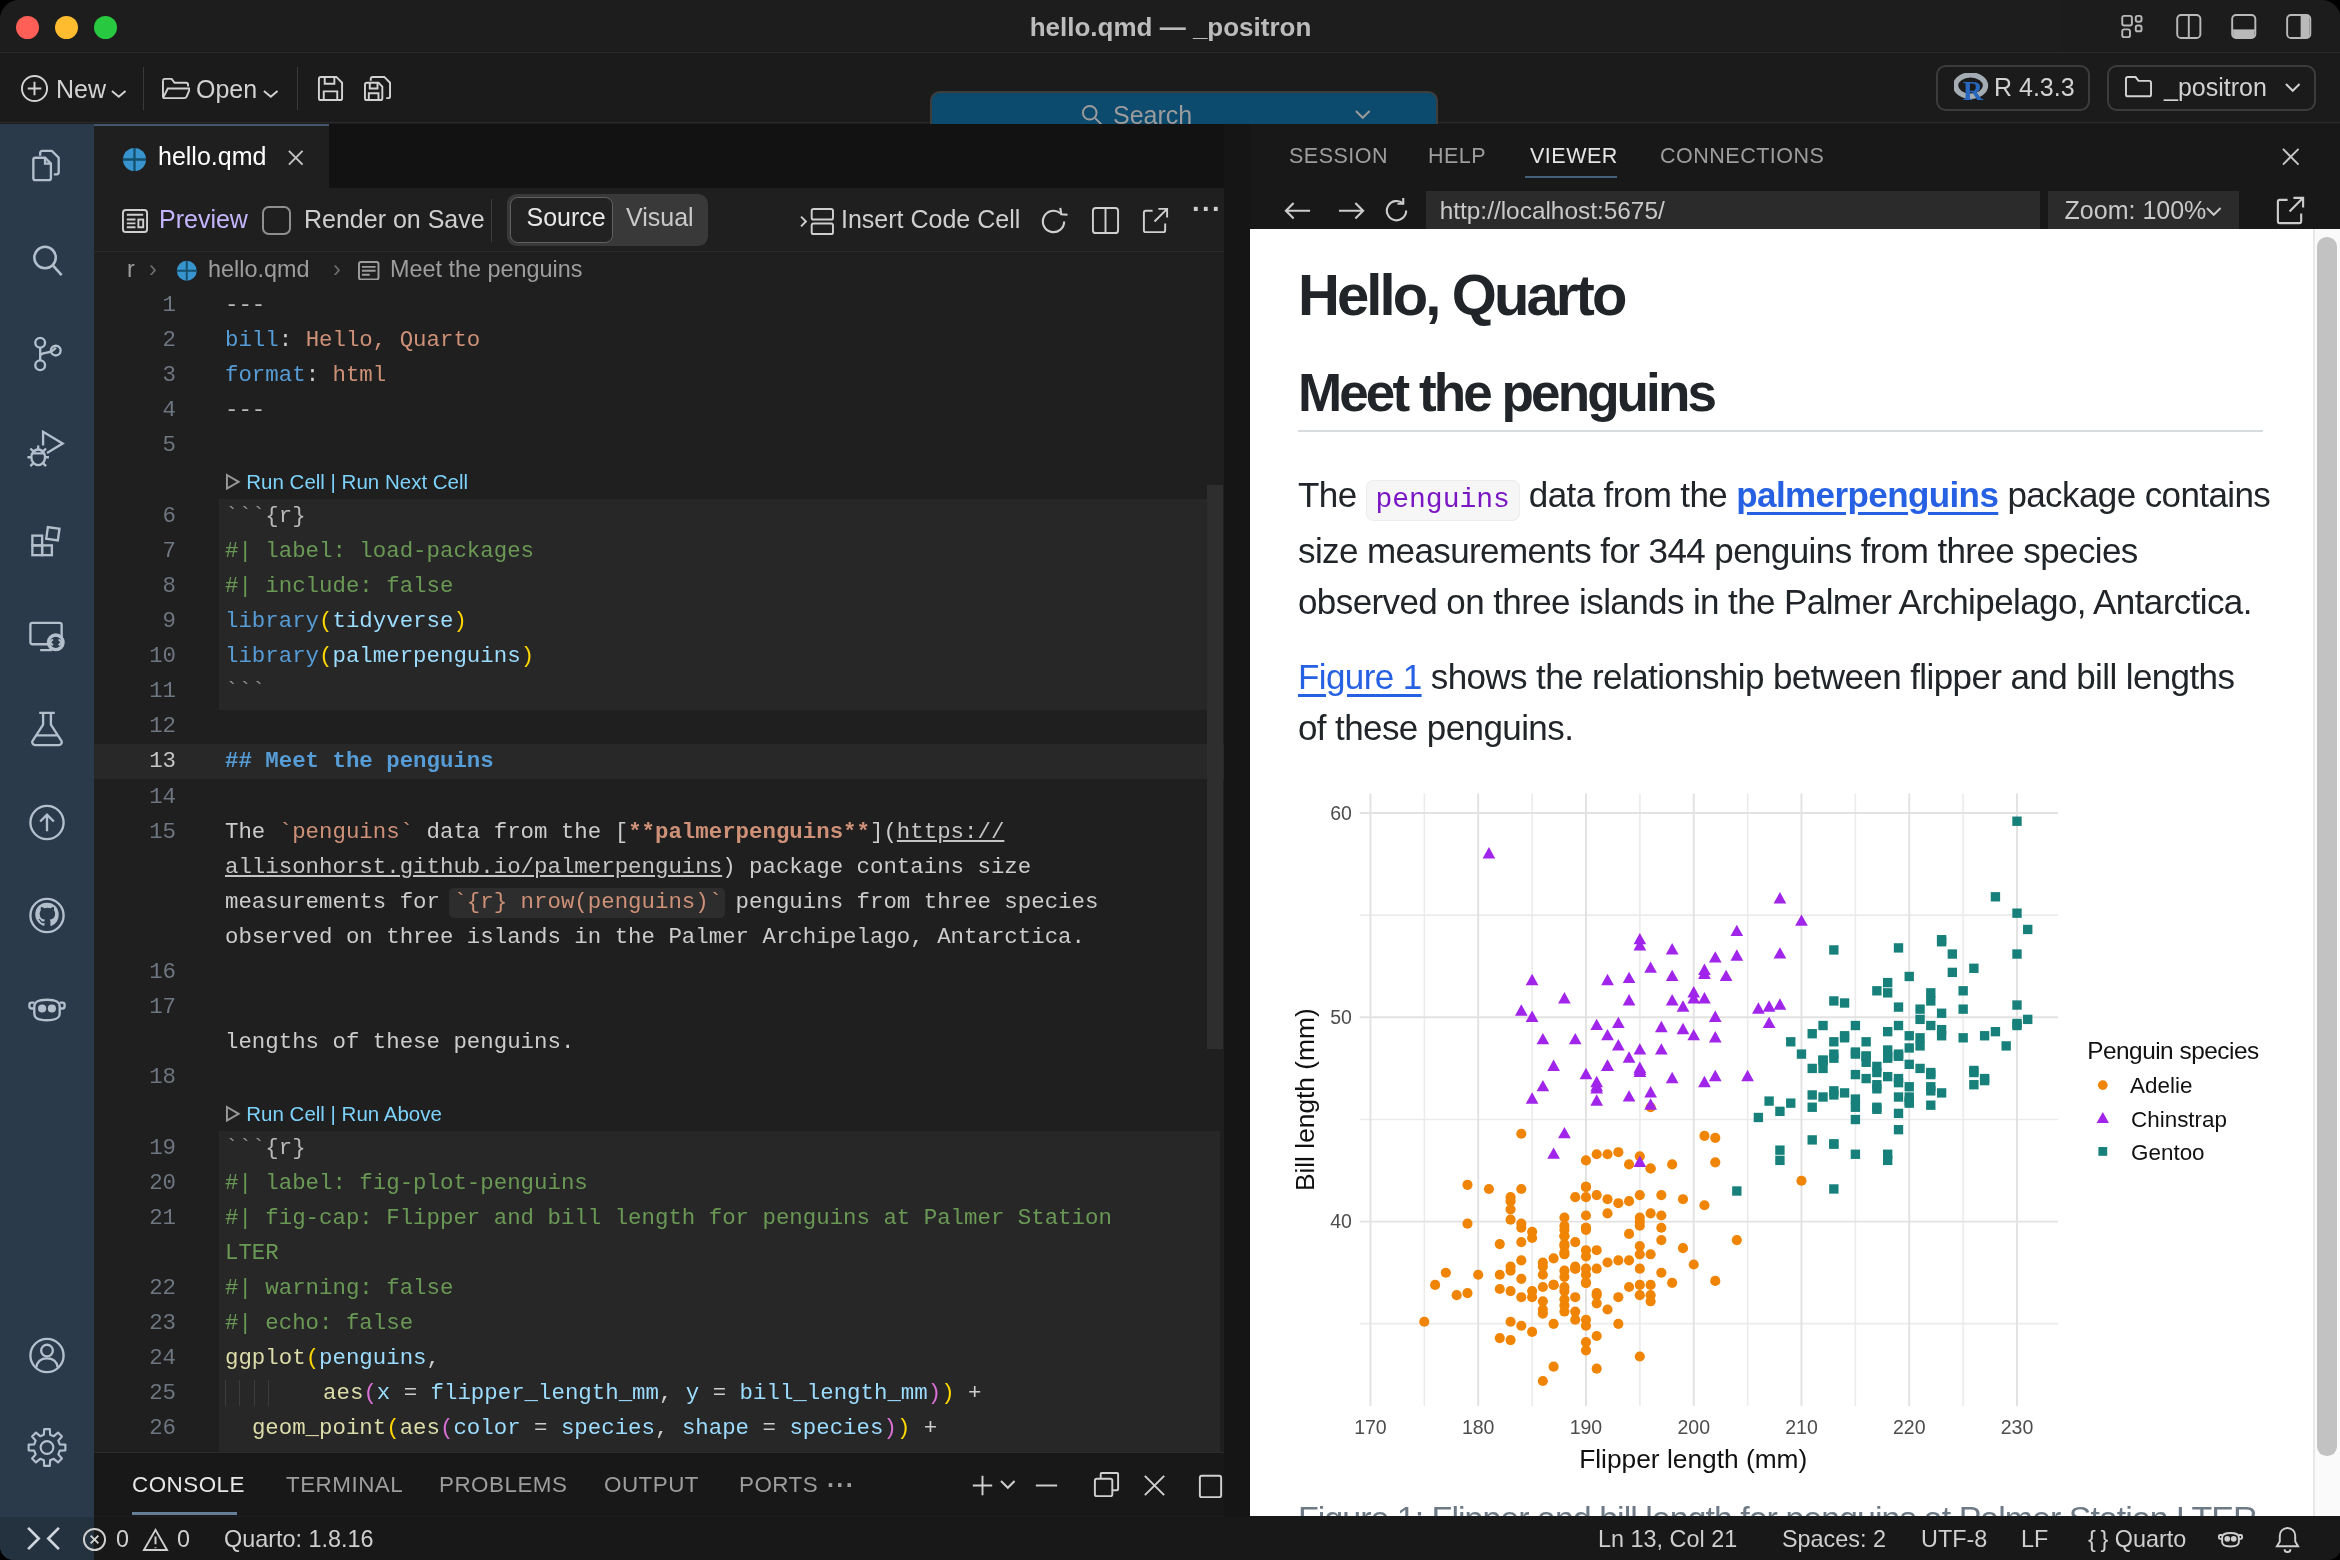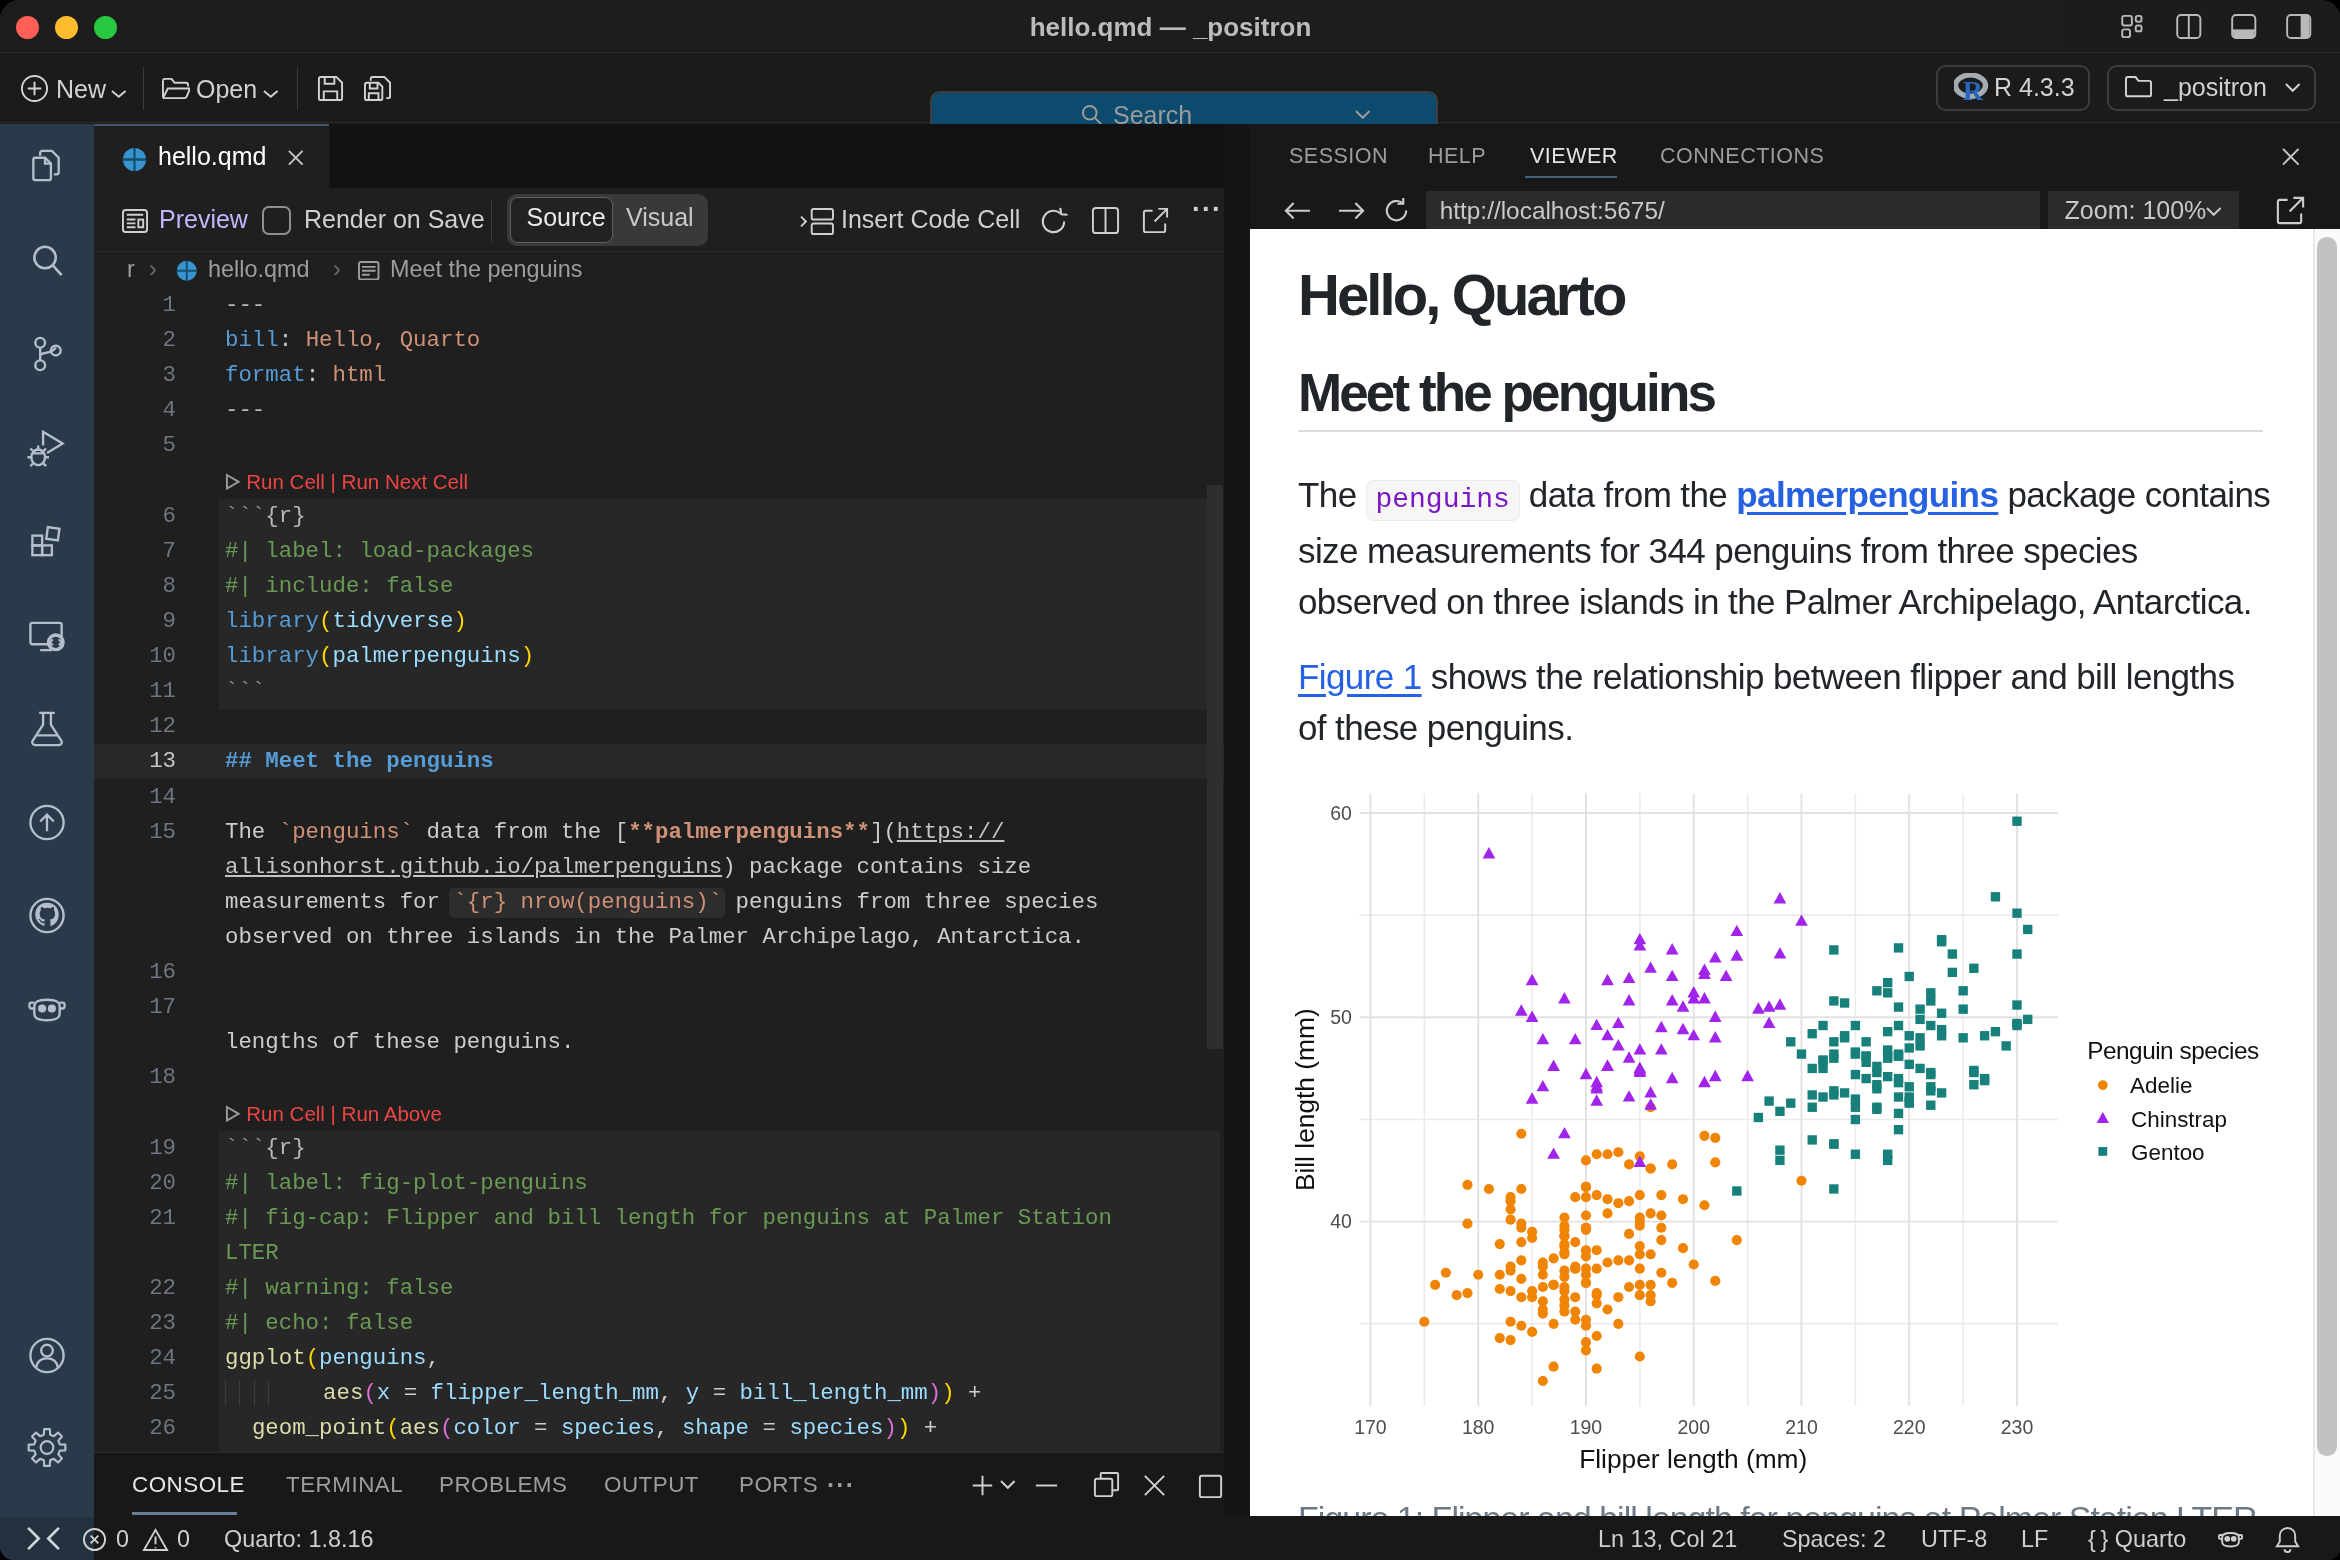--- a/index.html
+++ b/index.html
@@ -28,21 +28,21 @@
   #editor { position:absolute; left:94px; top:124px; width:1130px; height:1328px; background:#1f1f1f; overflow:hidden; }
   #tabstrip { position:absolute; left:0; top:0; width:1130px; height:64px; background:#121212; }
   #tab { position:absolute; left:0; top:0; width:235px; height:64px; background:#1f1f1f; border-top:2px solid #44566b; }
   #edtoolbar { position:absolute; left:0; top:64px; width:1130px; height:64px; background:#1f1f1f; border-bottom:1px solid #2a2a2a; }
   #breadcrumb { position:absolute; left:0; top:129px; width:1130px; height:35px; background:#1f1f1f; color:#9d9d9d; font-size:23.4px; }
   #code { position:absolute; left:0; top:164px; width:1130px; height:1164px; background:#1f1f1f;
           font-family:"Liberation Mono", monospace; font-size:22.4px; }
   .ln { position:absolute; width:82px; text-align:right; color:#6e7681; height:35px; line-height:35px; left:0; }
   .cl { position:absolute; left:131px; height:35px; line-height:35px; white-space:pre; }
   .cellbg { position:absolute; left:125px; width:1001px; background:#272727; }
-  .lens { position:absolute; left:131px; color:#ef4444; font-size:20.5px; font-family:"Liberation Sans",sans-serif; height:35px; line-height:35px;}
+  .lens { position:absolute; left:131px; color:#7dd3fc; font-size:20.5px; font-family:"Liberation Sans",sans-serif; height:35px; line-height:35px;}
   .w { color:#cccccc; } .bl { color:#569cd6; } .or { color:#ce9178; } .gr { color:#6a9955; }
   .y { color:#dcdcaa; } .g { color:#ffd700; } .m { color:#da70d6; } .v { color:#9cdcfe; }
   .pk { color:#c586c0; } .dim { color:#b9b9b9; } .url { color:#c5c5c5; text-decoration:underline; }
 
   
   #panel { position:absolute; left:94px; top:1452px; width:1130px; height:64px; background:#181818; border-top:1px solid #2b2b2b; }
   .ptab { position:absolute; top:0; height:64px; line-height:64px; color:#9d9d9d; font-size:22.4px; letter-spacing:0.5px; }
   .picon { position:absolute; top:16.6px; color:#d0d0d0; }
 
   

